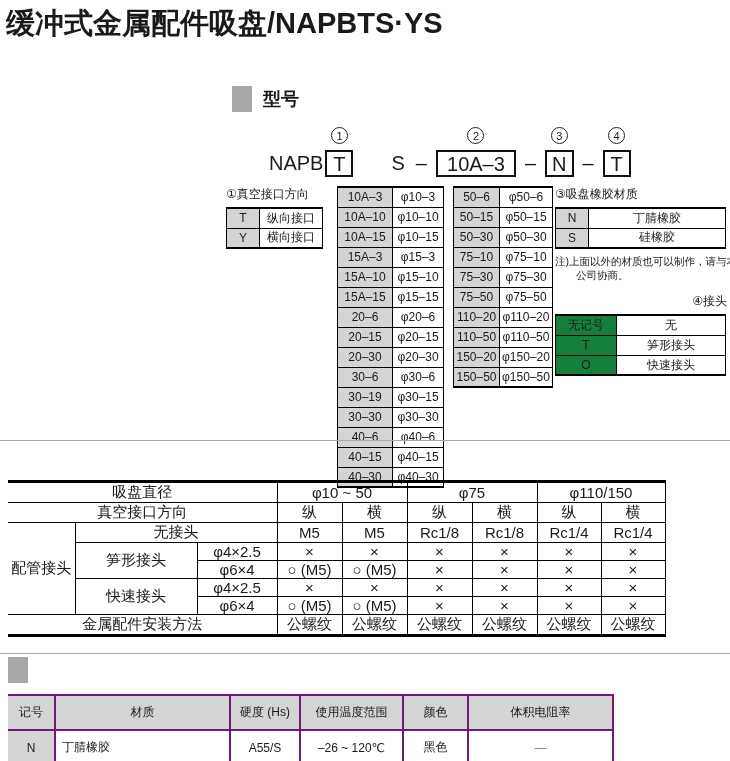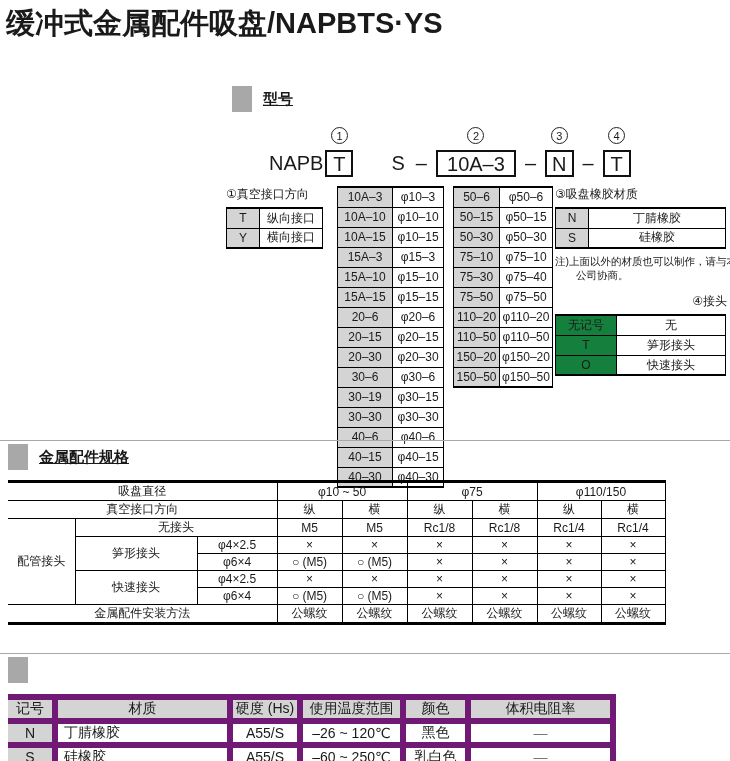--- a/index.html
+++ b/index.html
@@ -10,21 +10,21 @@
     font-family:"Liberation Sans","DejaVu Sans",sans-serif;
   }
   .abs { position:absolute; }
 
   
   .title { left:6px; top:4px; font-size:29px; font-weight:700; white-space:nowrap; }
 
   
   .sec-head { display:flex; align-items:center; }
   .sec-sq { width:20px; height:26px; background:#a8a8a8; flex:0 0 auto; }
-  .sec-txt { font-size:15px; font-weight:700; margin-left:11px; white-space:nowrap;text-decoration:underline; }
+  .sec-txt { font-size:18px; font-weight:700; margin-left:11px; white-space:nowrap; }
 
   .rule { left:0; width:730px; height:1px; background:#a9a9a9; }
 
   
   .code-row { left:231px; top:127px; display:flex; align-items:flex-end; }
   .unit { display:flex; flex-direction:column; align-items:center; }
   .circ {
     width:17px; height:17px; border:1px solid #222; border-radius:50%;
     font-size:11px; line-height:16px; text-align:center; margin-bottom:6px;
   }
@@ -60,31 +60,31 @@
   .dia-tables { display:flex; align-items:flex-start; gap:9px; }
   .block-rub { left:555px; top:186px; width:172px; }
   .note { font-size:10.5px; line-height:1.35; margin-top:5px; white-space:nowrap; }
   .note-l2 { padding-left:21px; }
   .fit-label { margin-top:11px;text-align:right; }
 
   
   .t-metal { left:8px; top:480px; border-collapse:collapse; table-layout:fixed;
              border-top:3px solid #000; border-bottom:3px solid #000; }
   .t-metal td {
-    border:1px solid #000; text-align:center; font-size:12px;
+    border:1px solid #000; text-align:center; font-size:15px;
     height:17px; padding:0 2px; white-space:nowrap; vertical-align:middle;
   }
   .t-metal td.no-l { border-left:none; }
 
   
   .t-pad { left:8px; top:694px; border-collapse:collapse; table-layout:fixed;
            border-top:2.5px solid #000; border-bottom:2.5px solid #000; }
   .t-pad td {
-    border:6px solid #701a75; text-align:center; font-size:14px;
-    height:19px; padding:0 2px; white-space:nowrap;
+    border:2px solid #701a75; text-align:center; font-size:12px;
+    height:19px; padding:8px 2px; white-space:nowrap;
   }
   .t-pad thead td { background:#d4d4d4; }
   .t-pad thead td.no-l, .t-pad tbody td.no-l { border-left:none; }
   .t-pad tbody .c0 { background:#d4d4d4; border-left:none; }
   .t-pad tbody .c1 { text-align:left; padding-left:6px; }
   .t-pad tbody .c5 { color:#777; }
 </style>
 </head>
 <body>
 
@@ -226,21 +226,21 @@
             <tr>
               <td class="c0">50–30</td>
               <td class="c1">φ50–30</td>
             </tr>
             <tr>
               <td class="c0">75–10</td>
               <td class="c1">φ75–10</td>
             </tr>
             <tr>
               <td class="c0">75–30</td>
-              <td class="c1">φ75–40</td>
+              <td class="c1">φ75–30</td>
             </tr>
             <tr>
               <td class="c0">75–50</td>
               <td class="c1">φ75–50</td>
             </tr>
             <tr>
               <td class="c0">110–20</td>
               <td class="c1">φ110–20</td>
             </tr>
             <tr>
@@ -291,24 +291,20 @@
           </tr>
           <tr>
             <td class="c0">O</td>
             <td class="c1">快速接头</td>
           </tr>
         </tbody>
     </table>
   </div>
 
   <div class="abs rule" style="top:440px;"></div>
-  <div class="abs sec-head" style="left:8px; top:444px;">
-    <div class="sec-sq"></div>
-    <div class="sec-txt">金属配件规格</div>
-  </div>
 
   <table class="abs t-metal">
     <colgroup>
       <col style="width:67px">
         <col style="width:122px">
         <col style="width:80px">
       <col style="width:65px">
         <col style="width:65px">
         <col style="width:65px">
       <col style="width:65px">

